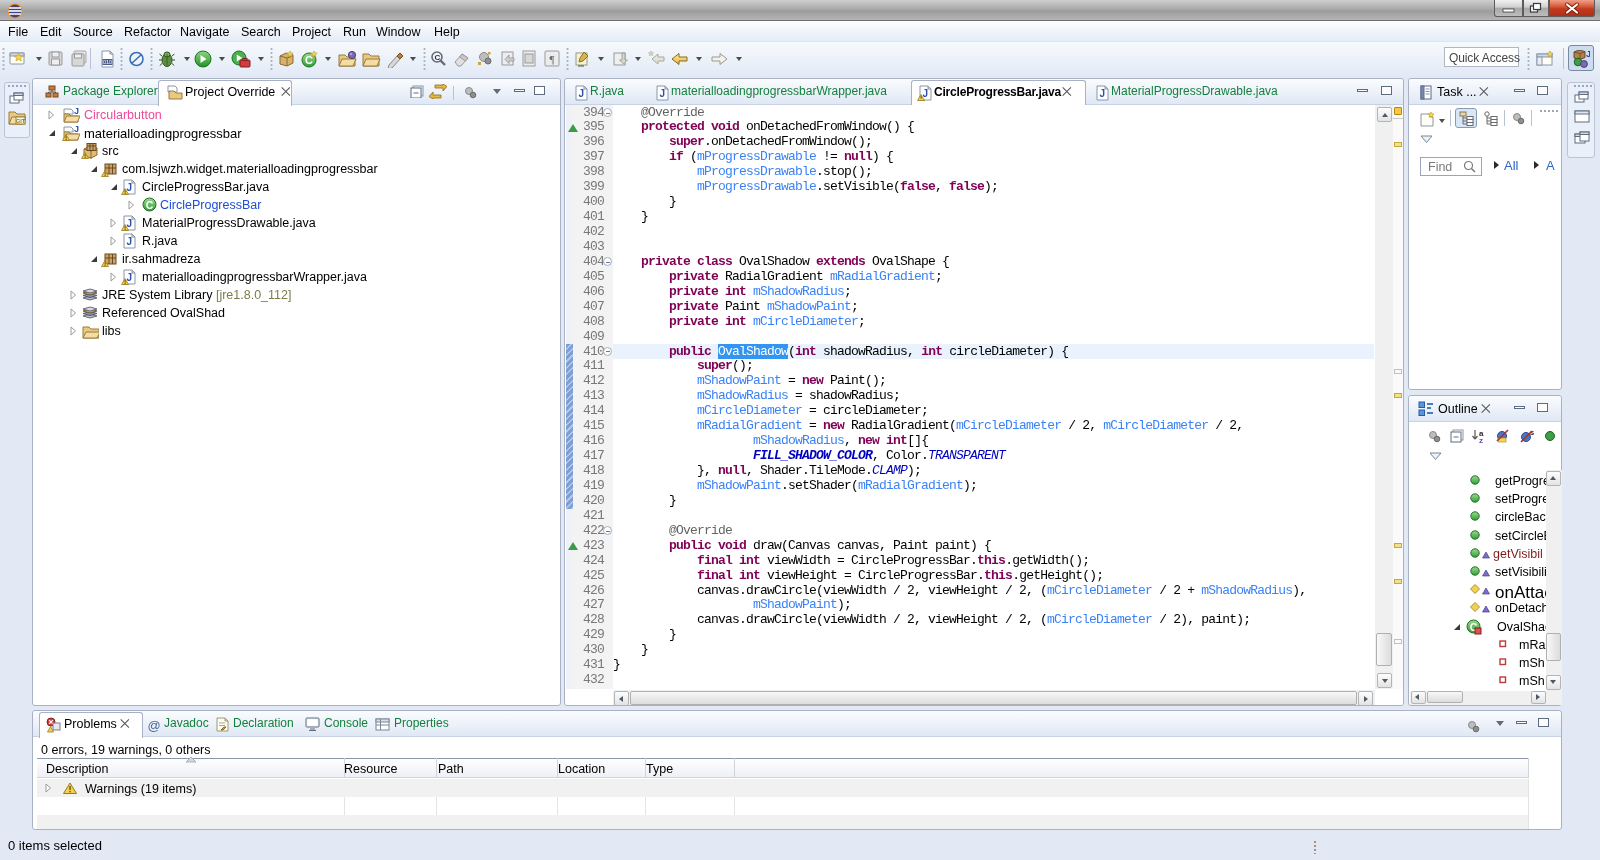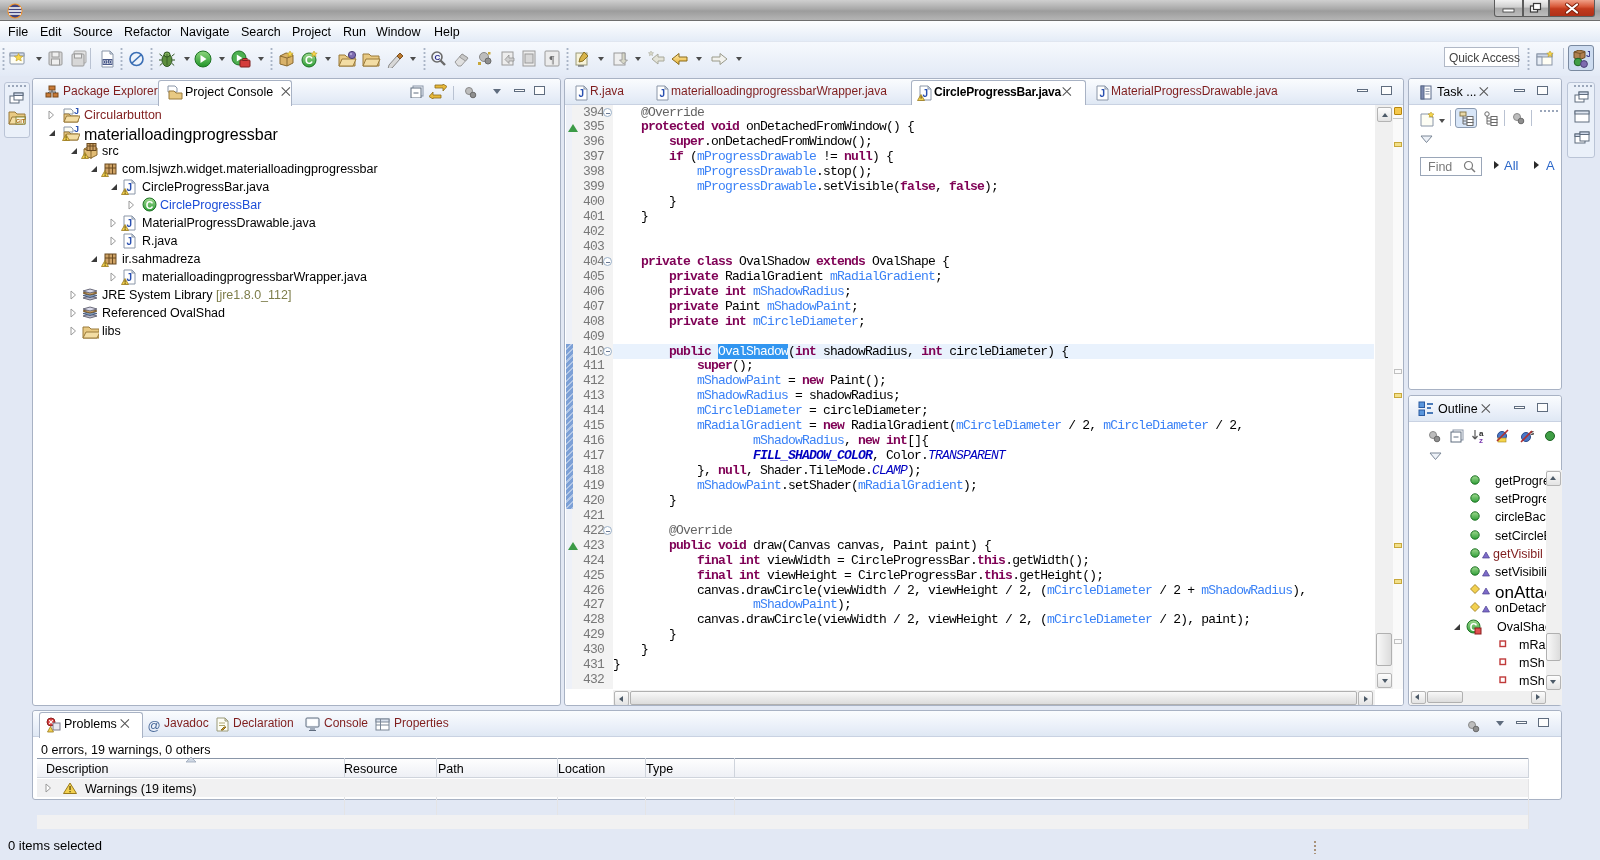--- a/index.html
+++ b/index.html
@@ -29,21 +29,21 @@
     background-image:radial-gradient(circle,#a9b4c6 1px,transparent 1.2px);
     background-size:3px 4px;background-repeat:repeat-y;}
   .tbline{position:absolute;top:48px;height:21px;width:1px;background:#b9c2d2;}
   .dd{position:absolute;width:0;height:0;border-left:3.5px solid transparent;
     border-right:3.5px solid transparent;border-top:4px solid #4c4c4c;top:57px;}
   
   .panel{position:absolute;background:#fff;border:1px solid #a8b2c4;border-radius:3px;}
   .tabbar{position:absolute;left:0;top:0;right:0;height:26px;
     background:linear-gradient(#fafcfe,#e8eef8 70%,#dfe8f4);
     border-bottom:1px solid #c9d2e2;border-radius:3px 3px 0 0;}
-  .tab{position:absolute;top:1px;height:25px;font-size:12px;color:#7f1d1d;
+  .tab{position:absolute;top:1px;height:25px;font-size:12px;color:#15803d;
     white-space:nowrap;}
   .tab.active{background:#fff;border:1px solid #a8b2c4;border-bottom:none;
     border-radius:3px 3px 0 0;color:#000;height:26px;}
   .minmax{position:absolute;width:11px;height:9px;border:1px solid #5f6c7e;background:#fdfdfd;}
   .minbtn{position:absolute;width:11px;height:3px;border:1px solid #5f6c7e;background:#fdfdfd;}
   
   #lnum,#code{margin:0;font-family:"Liberation Mono",monospace;font-size:13px;
     letter-spacing:-0.8px;line-height:14.93px;white-space:pre;}
   #lnum{left:6px;top:0.5px;width:32px;text-align:right;color:#787878;}
   #code{left:47px;top:0.5px;color:#000;}
@@ -316,21 +316,21 @@
         <rect x="4" y="1" width="6" height="4" fill="#c87a37" stroke="#7d4a1a"></rect>
         <rect x="1" y="8" width="5" height="4" fill="#c87a37" stroke="#7d4a1a"></rect>
         <rect x="8" y="8" width="5" height="4" fill="#c87a37" stroke="#7d4a1a"></rect>
         <path d="M7 5v2M4 7h7M3.5 7v1M10.5 7v1" stroke="#555" fill="none"></path>
       </svg>
     <div class="tab active" style="left:125px;width:134px;"></div>
     <svg class="abs" style="left:134px;top:6px" width="16" height="15">
         <path d="M1 1h7l2 2v4H1z" fill="#fff" stroke="#8a96a8"></path>
         <path d="M2 6h5l2 2h6v6H2z" fill="#e8c983" stroke="#9a7a3a"></path>
       </svg>
-    <div class="abs" style="left:152px;top:6px;font-size:12.5px;color:#000;">Project Console</div>
+    <div class="abs" style="left:152px;top:6px;font-size:12.5px;color:#000;">Project Override</div>
     <div class="abs" style="left:248px;top:6px;font-size:12px;color:#555;">⨉</div>
     <svg class="abs" style="left:377px;top:6px" width="14" height="13">
         <rect x="3" y="1" width="10" height="10" fill="none" stroke="#8a96a8"></rect>
         <rect x="1" y="3" width="10" height="10" fill="#fff" stroke="#5f6c7e"></rect>
         <line x1="3.5" y1="8" x2="8.5" y2="8" stroke="#5f6c7e"></line>
       </svg>
     <svg class="abs" style="left:396px;top:5px" width="18" height="15">
         <path d="M6 1v3h8v3l4-4.5L14 0v1zM12 14v-3H4V8l-4 4.5L4 15v-1z" fill="#e8b93a" stroke="#8a6a1a" stroke-width="0.8"></path>
       </svg>
     <div class="abs" style="left:420px;top:7px;width:1px;height:14px;background:#b9c2d2;"></div>
@@ -344,36 +344,36 @@
     <div id="ptree">
         <svg class="abs" style="left:15px;top:31px" width="7" height="10">
           <path d="M1 1l4.5 4L1 9z" fill="#fff" stroke="#9a9a9a"></path>
         </svg>
         <svg class="abs" style="left:30px;top:28px" width="17" height="16">
           <path d="M1 2h7l2 2v3H1z" fill="#fdfdf4" stroke="#8a96a8"></path>
           <path d="M1 7h5l2 2h7v6H1z" fill="#e8c983" stroke="#9a7a3a"></path>
           <path d="M1 15l2.5-6H17l-2.5 6z" fill="#f3dda4" stroke="#9a7a3a"></path>
           <text x="11" y="7" font-size="9" font-weight="bold" fill="#2a50b0" font-family="Liberation Sans">J</text>
         </svg>
-        <div class="abs" style="left:51px;top:29px;font-size:12.5px;color:#7f1d1d;white-space:nowrap;">Circularbutton</div>
+        <div class="abs" style="left:51px;top:29px;font-size:12.5px;color:#ec4899;white-space:nowrap;">Circularbutton</div>
         <svg class="abs" style="left:15px;top:50px" width="8" height="8">
           <path d="M7 1v6H1z" fill="#3a3a3a"></path>
         </svg>
         <svg class="abs" style="left:30px;top:46px" width="17" height="16">
           <path d="M1 2h7l2 2v3H1z" fill="#fdfdf4" stroke="#8a96a8"></path>
           <path d="M1 7h5l2 2h7v6H1z" fill="#e8c983" stroke="#9a7a3a"></path>
           <path d="M1 15l2.5-6H17l-2.5 6z" fill="#f3dda4" stroke="#9a7a3a"></path>
           <text x="11" y="7" font-size="9" font-weight="bold" fill="#2a50b0" font-family="Liberation Sans">J</text>
         </svg>
         <svg class="abs" style="left:29px;top:55px" width="8" height="7" viewBox="0 0 7 7">
           <path d="M3.5 0.5 L7 6.5 L0 6.5 z" fill="#f2d050" stroke="#9a7a1a" stroke-width="0.8"></path>
           <rect x="3.1" y="2.2" width="1" height="2.4" fill="#5a4a10"></rect>
           <rect x="3.1" y="5" width="1" height="1" fill="#5a4a10"></rect>
         </svg>
-        <div class="abs" style="left:51px;top:47px;font-size:16px;color:#000;white-space:nowrap;">materialloadingprogressbar</div>
+        <div class="abs" style="left:51px;top:47px;font-size:13px;color:#000;white-space:nowrap;">materialloadingprogressbar</div>
         <svg class="abs" style="left:37px;top:68px" width="8" height="8">
           <path d="M7 1v6H1z" fill="#3a3a3a"></path>
         </svg>
         <svg class="abs" style="left:49px;top:64px" width="17" height="16">
           <path d="M2 6l6-3 7 2v7l-6 3-7-2z" fill="#e2bc74" stroke="#8a6a30"></path>
           <path d="M2 6l7 2 6-2M9 8v8" fill="none" stroke="#8a6a30"></path>
           <rect x="5" y="0.5" width="9" height="7" fill="#cfa366" stroke="#6a4a20"></rect>
           <path d="M5 3h9M8 0.5v7M11 0.5v7" stroke="#6a4a20" fill="none"></path>
         </svg>
         <svg class="abs" style="left:48px;top:73px" width="8" height="7" viewBox="0 0 7 7">
@@ -823,21 +823,21 @@
     <div class="abs sbthumb-v" style="left:137px;top:237px;height:28px;width:15px;"></div>
 
     <div class="abs" style="left:1px;top:295px;width:152px;height:14px;background:#f0f0f0;"></div>
     <div class="sbbtn" style="left:2px;top:295px;height:13px;"></div>
       <div class="arr-lf abs" style="left:6px;top:298px;"></div>
     <div class="sbbtn" style="left:122px;top:295px;height:13px;"></div>
       <div class="arr-rt abs" style="left:127px;top:298px;"></div>
     <div class="abs sbthumb-h" style="left:18px;top:295px;width:36px;height:12px;"></div>
   </div>
 
-  <div class="panel" style="left:32px;top:710px;width:1530px;height:90px;">
+  <div class="panel" style="left:32px;top:710px;width:1530px;height:120px;">
     <div class="tabbar"></div>
     <div class="tab active" style="left:6px;width:104px;"></div>
     <svg class="abs" style="left:12px;top:6px" width="16" height="16">
         <circle cx="6" cy="5" r="4" fill="#d84040" stroke="#8a1d1d"></circle>
         <path d="M4.2 3.2l3.6 3.6M7.8 3.2L4.2 6.8" stroke="#fff" stroke-width="1.1"></path>
         <rect x="8" y="6" width="7" height="7" fill="#e8e8f0" stroke="#7a7a8a"></rect>
         <path d="M5.5 9.5 L8.5 15 H2.5 z" fill="#f2d050" stroke="#9a7a1a" stroke-width="0.8"></path>
       </svg>
     <div class="abs" style="left:31px;top:6px;font-size:12.5px;color:#000;">Problems</div>
     <div class="abs" style="left:87px;top:6px;font-size:12px;color:#555;">⨉</div>

